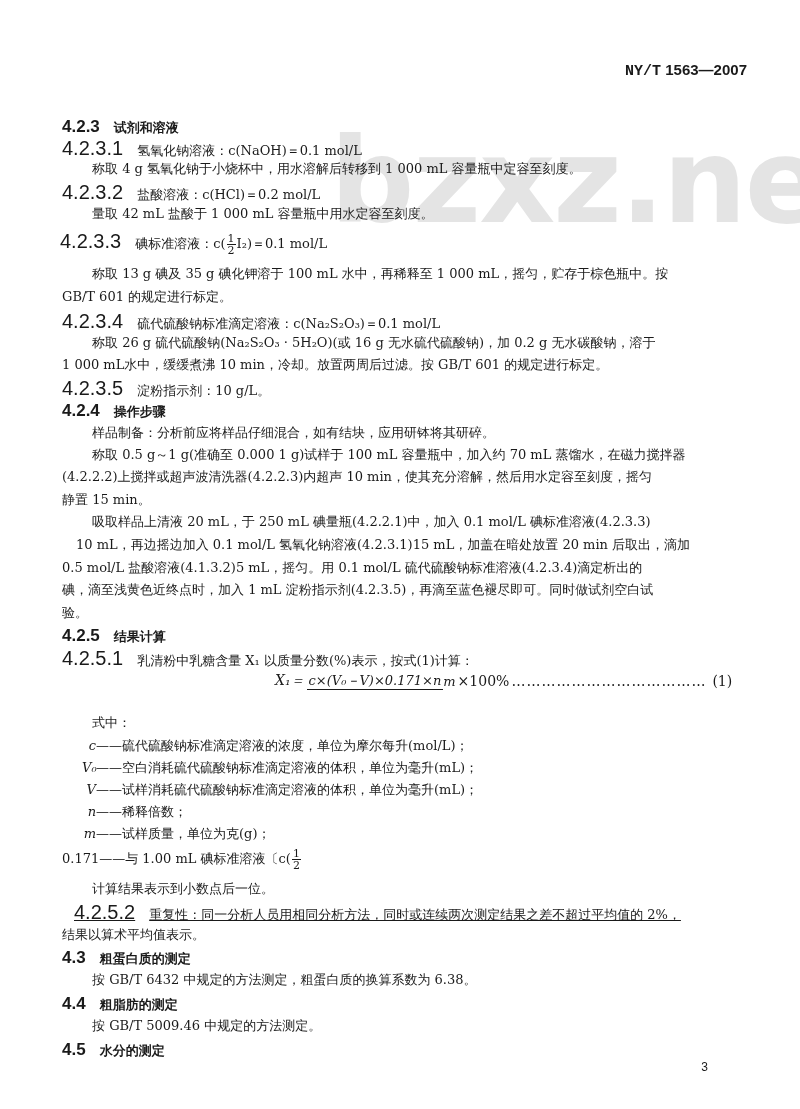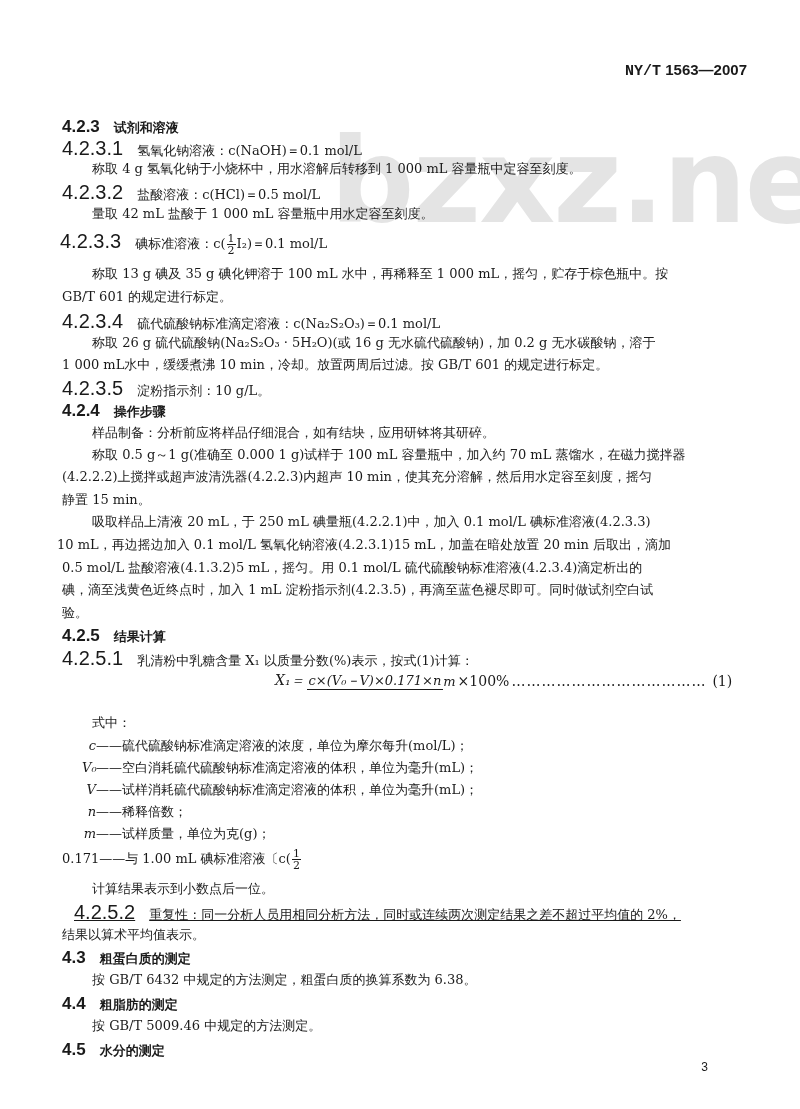--- a/index.html
+++ b/index.html
@@ -71,21 +71,21 @@
 <div class="line h" style="left:62px; top:118px;">
   <span class="hnum">4.2.3</span><span>试剂和溶液</span>
 </div>
 
 <div class="line" style="left:62px; top:139px;">
   <span class="num">4.2.3.1</span><span>氢氧化钠溶液：</span><span>c(NaOH)＝0.1 mol/L</span>
 </div>
 <div class="line" style="left:92px; top:160px;">称取 4 g 氢氧化钠于小烧杯中，用水溶解后转移到 1 000 mL 容量瓶中定容至刻度。</div>
 
 <div class="line" style="left:62px; top:183px;">
-  <span class="num">4.2.3.2</span><span>盐酸溶液：</span><span>c(HCl)＝0.5 mol/L</span>
+  <span class="num">4.2.3.2</span><span>盐酸溶液：</span><span>c(HCl)＝0.2 mol/L</span>
 </div>
 <div class="line" style="left:92px; top:205px;">量取 42 mL 盐酸于 1 000 mL 容量瓶中用水定容至刻度。</div>
 
 <div class="line" style="left:60px; top:232px;">
   <span class="num">4.2.3.3</span><span>碘标准溶液：</span><span>c(</span><span class="frac"><span class="top">1</span><span>2</span></span><span>I₂)＝0.1 mol/L</span>
 </div>
 <div class="line" style="left:92px; top:265px;">称取 13 g 碘及 35 g 碘化钾溶于 100 mL 水中，再稀释至 1 000 mL，摇匀，贮存于棕色瓶中。按</div>
 <div class="line" style="left:62px; top:288px;">GB/T 601 的规定进行标定。</div>
 
 <div class="line" style="left:62px; top:312px;">
@@ -99,21 +99,21 @@
 </div>
 
 <div class="line h" style="left:62px; top:402px;">
   <span class="hnum">4.2.4</span><span>操作步骤</span>
 </div>
 <div class="line" style="left:92px; top:424px;">样品制备：分析前应将样品仔细混合，如有结块，应用研钵将其研碎。</div>
 <div class="line" style="left:92px; top:446px;">称取 0.5 g～1 g(准确至 0.000 1 g)试样于 100 mL 容量瓶中，加入约 70 mL 蒸馏水，在磁力搅拌器</div>
 <div class="line" style="left:62px; top:468px;">(4.2.2.2)上搅拌或超声波清洗器(4.2.2.3)内超声 10 min，使其充分溶解，然后用水定容至刻度，摇匀</div>
 <div class="line" style="left:62px; top:491px;">静置 15 min。</div>
 <div class="line" style="left:92px; top:513px;">吸取样品上清液 20 mL，于 250 mL 碘量瓶(4.2.2.1)中，加入 0.1 mol/L 碘标准溶液(4.2.3.3)</div>
-<div class="line" style="left:57px; top:536px;">10 mL，再边摇边加入 0.1 mol/L 氢氧化钠溶液(4.2.3.1)15 mL，加盖在暗处放置 20 min 后取出，滴加</div>
+<div class="line" style="left:76px; top:536px;">10 mL，再边摇边加入 0.1 mol/L 氢氧化钠溶液(4.2.3.1)15 mL，加盖在暗处放置 20 min 后取出，滴加</div>
 <div class="line" style="left:62px; top:559px;">0.5 mol/L 盐酸溶液(4.1.3.2)5 mL，摇匀。用 0.1 mol/L 硫代硫酸钠标准溶液(4.2.3.4)滴定析出的</div>
 <div class="line" style="left:62px; top:581px;">碘，滴至浅黄色近终点时，加入 1 mL 淀粉指示剂(4.2.3.5)，再滴至蓝色褪尽即可。同时做试剂空白试</div>
 <div class="line" style="left:62px; top:604px;">验。</div>
 
 <div class="line h" style="left:62px; top:627px;">
   <span class="hnum">4.2.5</span><span>结果计算</span>
 </div>
 <div class="line" style="left:62px; top:649px;">
   <span class="num">4.2.5.1</span><span>乳清粉中乳糖含量 X₁ 以质量分数(%)表示，按式(1)计算：</span>
 </div>

